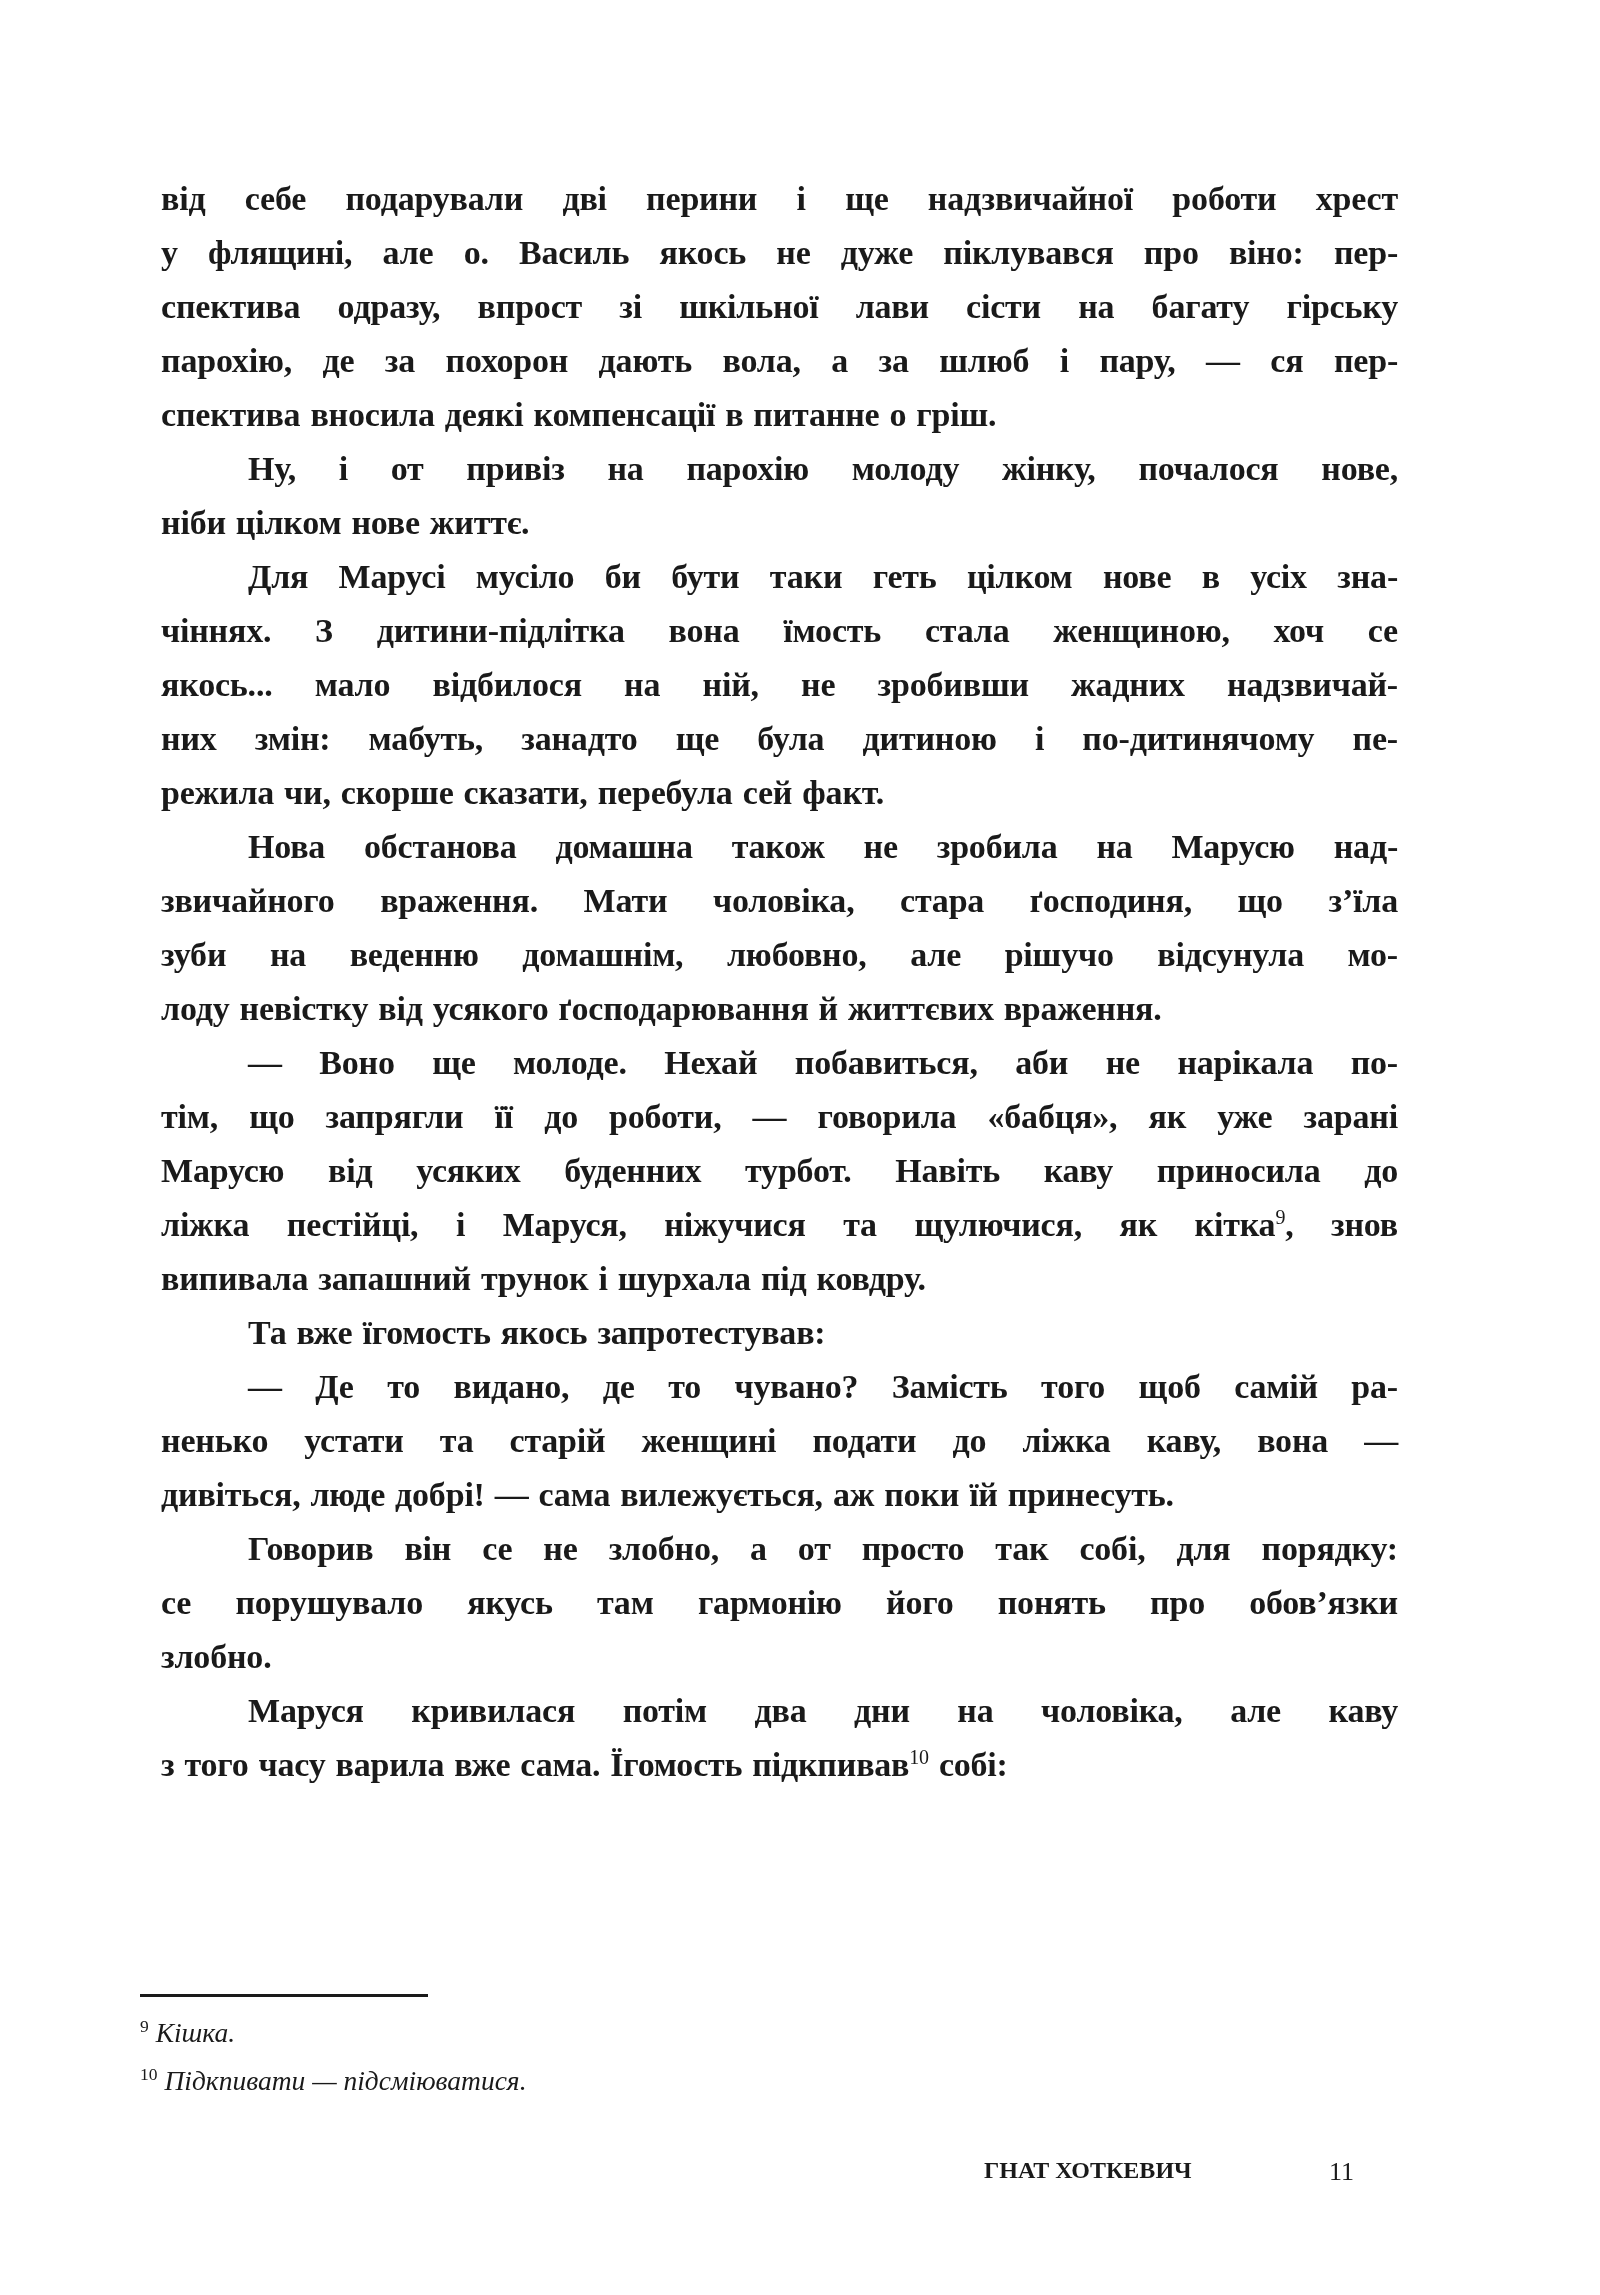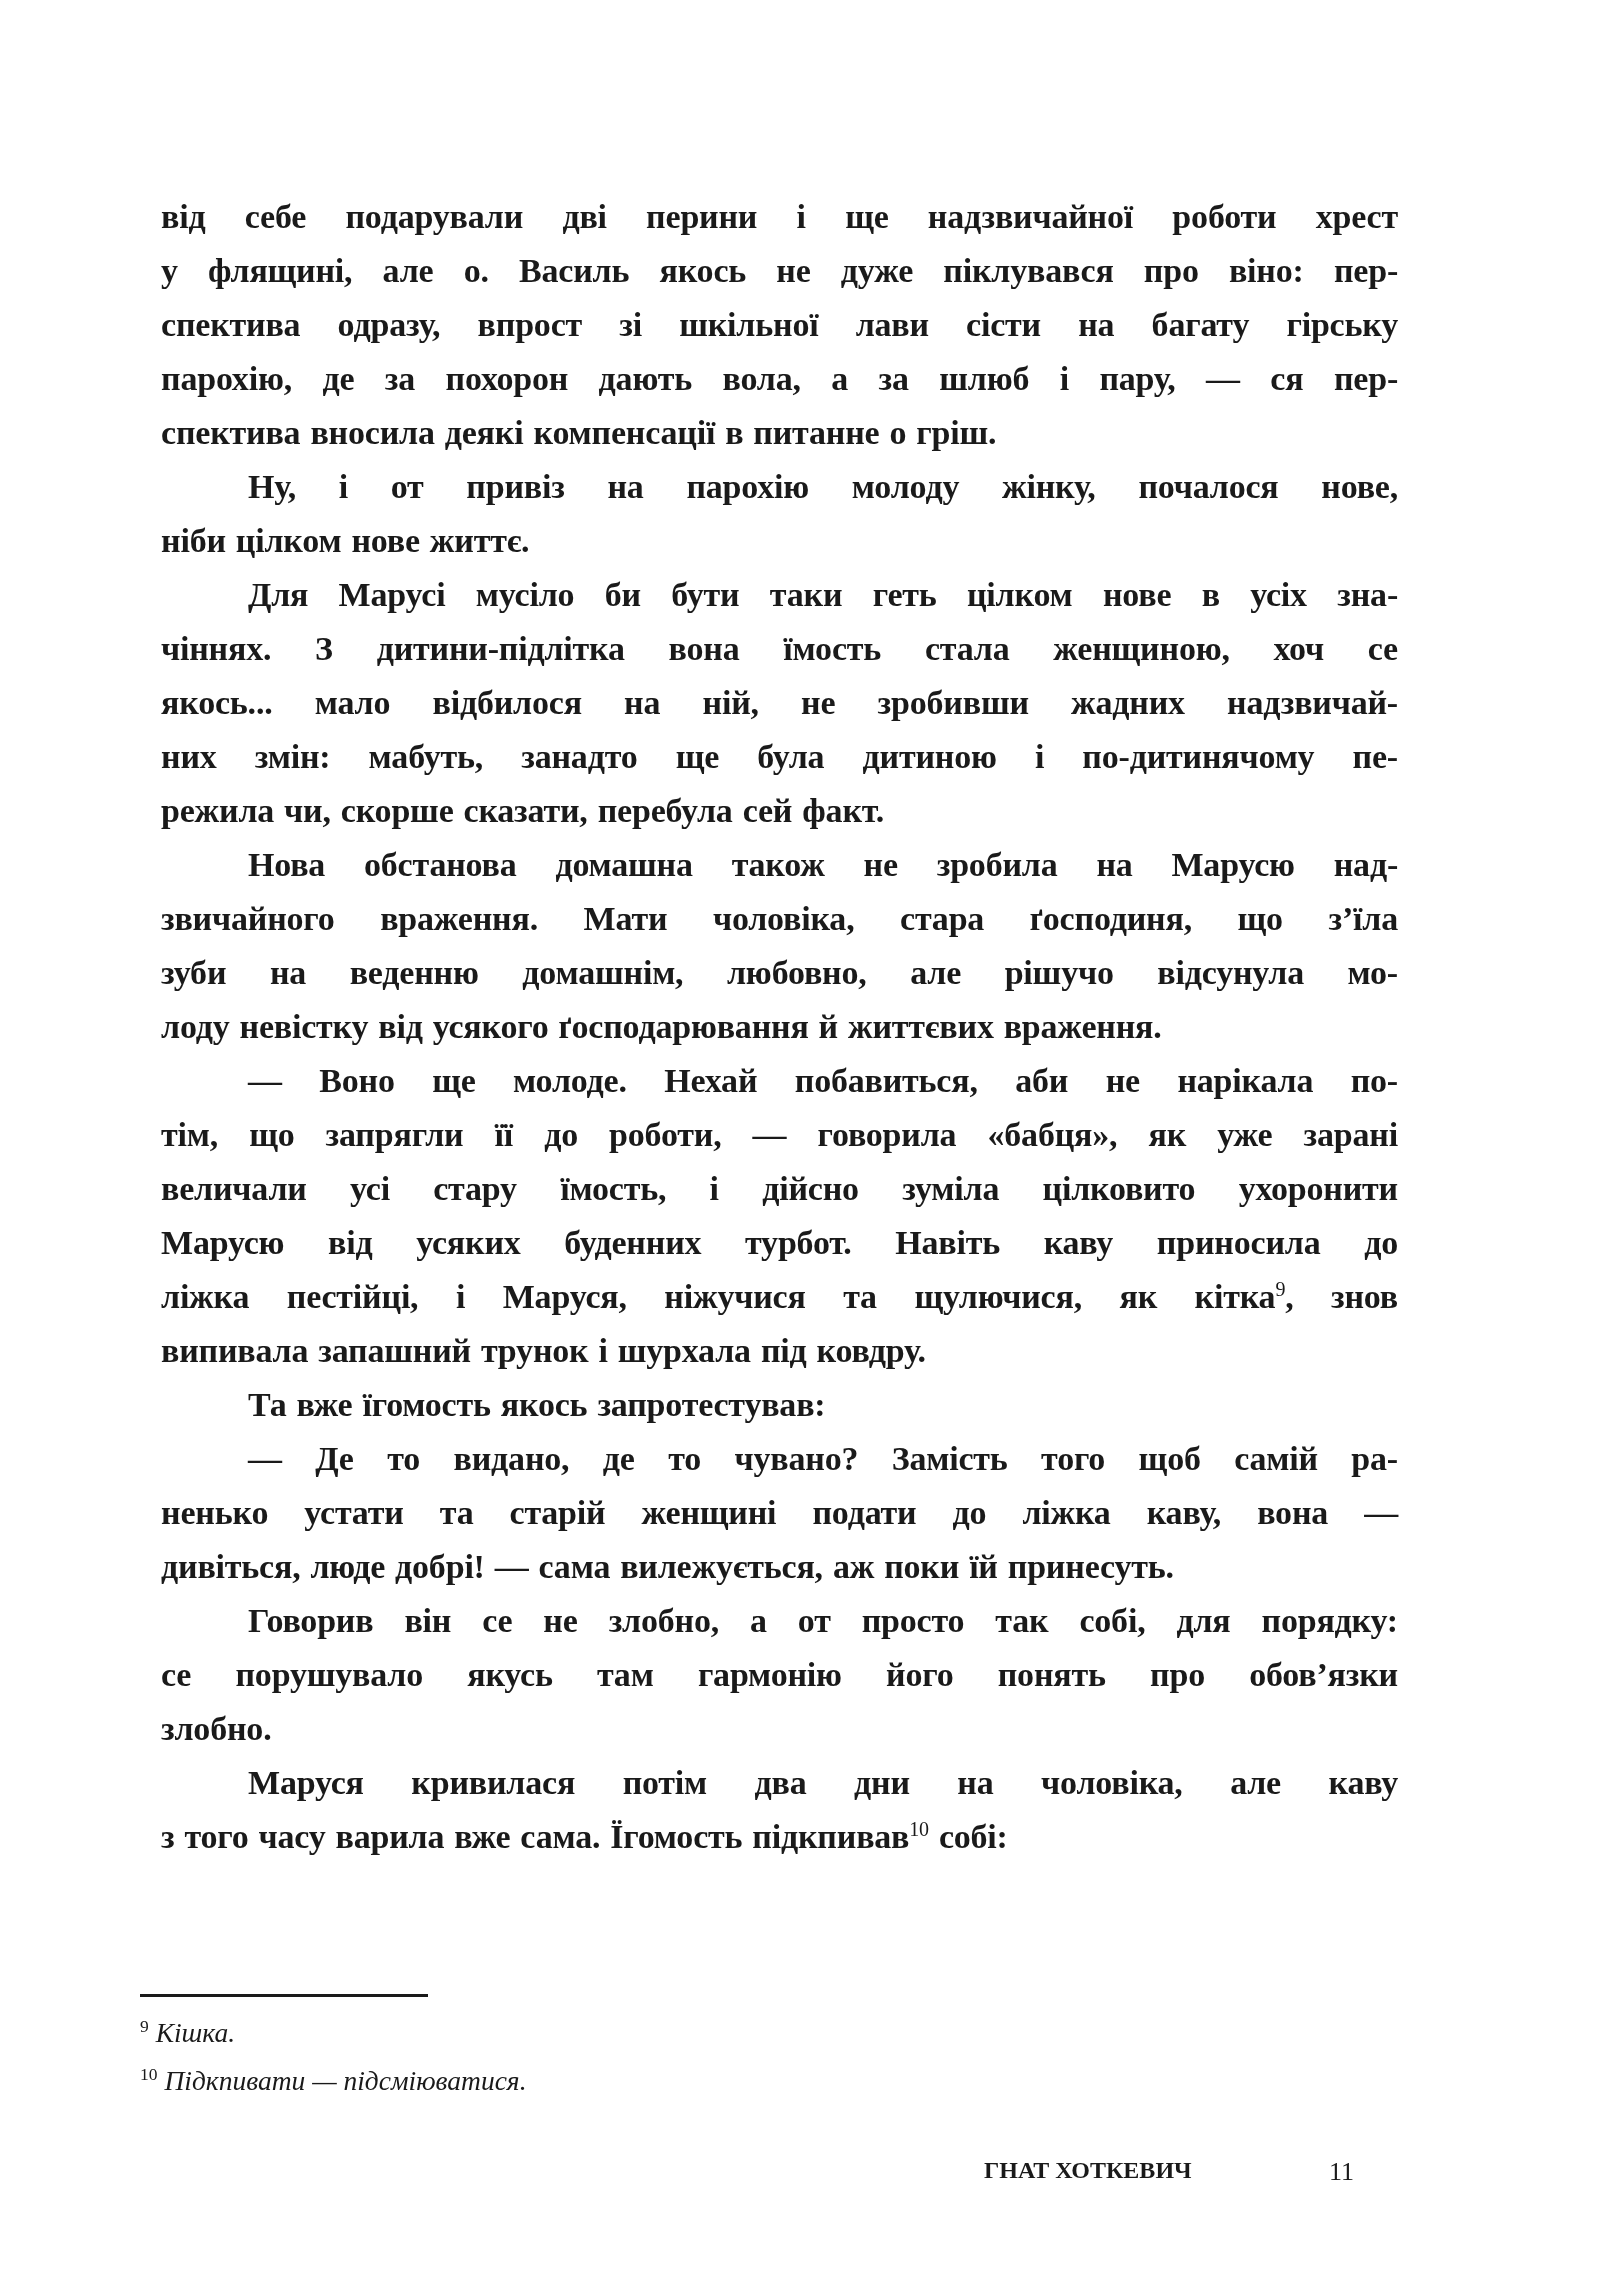--- a/index.html
+++ b/index.html
@@ -11,21 +11,21 @@
     width: 1600px;
     height: 2295px;
     position: relative;
     overflow: hidden;
     color: #1a1a1a;
     font-family: "Liberation Serif", "DejaVu Serif", serif;
   }
   .page {
     position: absolute;
     left: 161px;
-    top: 190px;
+    top: 172px;
     width: 1237px;
   }
   .line {
     display: block;
     height: 54px;
     line-height: 54px;
     font-size: 34px;
     font-weight: bold;
     white-space: nowrap;
     letter-spacing: -0.2px;
@@ -99,21 +99,20 @@
     <span class="line"><span>чіннях. З дитини-підлітка вона їмость стала женщиною, хоч се</span></span>
     <span class="line"><span>якось... мало відбилося на ній, не зробивши жадних надзвичай-</span></span>
     <span class="line"><span>них змін: мабуть, занадто ще була дитиною і по-дитинячому пе-</span></span>
     <span class="line last"><span>режила чи, скорше сказати, перебула сей факт.</span></span>
     <span class="line indent"><span>Нова обстанова домашна також не зробила на Марусю над-</span></span>
     <span class="line"><span>звичайного враження. Мати чоловіка, стара ґосподиня, що з’їла</span></span>
     <span class="line"><span>зуби на веденню домашнім, любовно, але рішучо відсунула мо-</span></span>
     <span class="line last"><span>лоду невістку від усякого ґосподарювання й життєвих враження.</span></span>
     <span class="line indent"><span>— Воно ще молоде. Нехай побавиться, аби не нарікала по-</span></span>
     <span class="line"><span>тім, що запрягли її до роботи, — говорила «бабця», як уже зарані</span></span>
-    <span class="line"><span>величали усі стару їмость, і дійсно зуміла цілковито ухоронити</span></span>
     <span class="line"><span>Марусю від усяких буденних турбот. Навіть каву приносила до</span></span>
     <span class="line"><span>ліжка пестійці, і Маруся, ніжучися та щулючися, як кітка</span><sup>9</sup><span>, знов</span></span>
     <span class="line last"><span>випивала запашний трунок і шурхала під ковдру.</span></span>
     <span class="line indent last"><span>Та вже їгомость якось запротестував:</span></span>
     <span class="line indent"><span>— Де то видано, де то чувано? Замість того щоб самій ра-</span></span>
     <span class="line"><span>ненько устати та старій женщині подати до ліжка каву, вона —</span></span>
     <span class="line last"><span>дивіться, люде добрі! — сама вилежується, аж поки їй принесуть.</span></span>
     <span class="line indent"><span>Говорив він се не злобно, а от просто так собі, для порядку:</span></span>
     <span class="line"><span>се порушувало якусь там гармонію його понять про обов’язки</span></span>
     <span class="line last"><span>злобно.</span></span>

